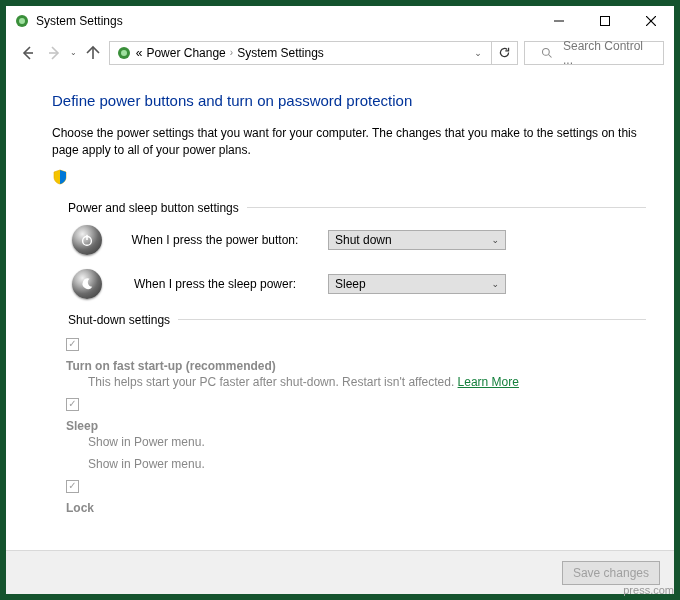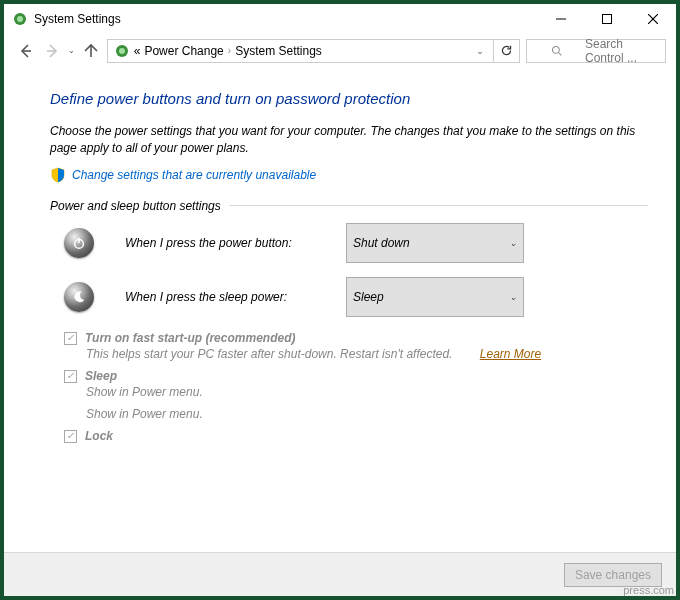--- a/index.html
+++ b/index.html
@@ -6,61 +6,61 @@
   html, body { margin:0; padding:0; }
   body {
     font-family: "Segoe UI", Tahoma, sans-serif;
     font-size: 12px;
     color:#000;
     background:#fff;
     width:680px;
     height:600px;
     overflow:hidden;
   }
-  .window { width:680px; height:600px; border:4px solid #14532d; display:flex; flex-direction:column; }
+  .window { width:680px; height:600px; border:6px solid #14532d; display:flex; flex-direction:column; }
   
   .titlebar { height:30px; display:flex; align-items:center; padding:0 0 0 8px; }
   .titlebar .icon16 { width:16px; height:16px; margin-right:6px; display:inline-flex; align-items:center; justify-content:center; }
   .title { flex:1; font-size:12px; }
   .winbtns { display:flex; height:100%; }
   .winbtn { width:46px; display:flex; align-items:center; justify-content:center; font-size:13px; font-family:inherit; cursor:default; }
   
   .navbar { height:36px; border-bottom:1px solid transparent; display:flex; align-items:center; padding:4px 10px 6px 12px; gap:6px; }
   .navarrow { width:20px; height:20px; display:flex; align-items:center; justify-content:center; color:#555; }
   .navarrow.disabled { color:#b8b8b8; }
   .chevd { font-size:8px; color:#555; }
   .addressbar { flex:1; height:24px; border:1px solid #cccccc; display:flex; align-items:center; padding:0 4px 0 6px; gap:4px; background:#fff; }
   .addressbar .sep { color:#888; font-size:10px; }
   .addr-seg { white-space:nowrap; }
   .addr-drop { width:18px; text-align:center; color:#555; font-size:9px; }
   .refresh { width:26px; height:24px; border:1px solid #cccccc; border-left:none; display:flex; align-items:center; justify-content:center; color:#333; }
-  .searchbox { width:140px; height:24px; border:1px solid #cccccc; display:flex; align-items:center; padding:0 24px; gap:22px; color:#777; }
+  .searchbox { width:140px; height:24px; border:1px solid #cccccc; display:flex; align-items:center; padding:0 16px; gap:10px; color:#777; }
   .searchbox .mag { color:#888; }
   
-  .content { flex:1; overflow:auto; padding:14px 28px 10px 46px;font-style:italic; }
+  .content { flex:1; overflow:auto; padding:14px 28px 10px 46px; }
   .h1 { color:#003399; font-size:15px; margin:6px 0 10px 0; font-weight:normal; }
   .desc { margin:16px 0 10px 0; line-height:1.4; color:#000; }
   .shieldline { display:flex; align-items:center; gap:6px; margin:0 0 16px 0; }
   .link { color:#0066cc; cursor:pointer; }
-  .section-head { display:flex; align-items:center; margin:6px 0 10px 0; color:#000; }
+  .section-head { display:flex; align-items:center; margin:6px 0 10px 16px; color:#000; }
   .section-head .line { flex:1; border-top:1px solid #d9d9d9; margin-left:8px; }
-  .button-row { display:flex; align-items:center; margin:8px 0 14px 14px; gap:31px; }
+  .button-row { display:flex; align-items:center; margin:8px 0 14px 20px; gap:18px;text-align:center; }
   .round-icon { width:30px; height:30px; border-radius:50%; background:radial-gradient(circle at 35% 30%, #f0f0f0 0%, #b8b8b8 25%, #6a6a6a 55%, #303030 100%); display:flex; align-items:center; justify-content:center; box-shadow:0 1px 2px rgba(0,0,0,.4); }
   .round-icon .inner { color:#fff; }
   .btnlabel { width:190px; }
-  .combo { width:178px; height:40px; border:1px solid #adadad; background:#e1e1e1; display:flex; align-items:center; padding:0 6px; justify-content:space-between; font-size:12px; }
+  .combo { width:178px; height:20px; border:1px solid #adadad; background:#e1e1e1; display:flex; align-items:center; padding:0 6px; justify-content:space-between; font-size:12px; }
   .combo .arrow { font-size:9px; color:#444; }
-  .checkrow { display:flex; align-items:flex-start; margin:6px 0 2px 14px; gap:8px; }
+  .checkrow { display:flex; align-items:flex-start; margin:6px 0 2px 14px; gap:8px;flex-direction:column; }
   .checkbox { width:13px; height:13px; border:1px solid #a8a8a8; background:#fff; display:inline-flex; align-items:center; justify-content:center; margin-top:1px; flex-shrink:0; }
   .checkbox.checked::after { content:"✓"; font-size:10px; line-height:1; }
   .checkbox.disabled { color:#a0a0a0; }
   .cb-label { font-weight:bold; }
   .cb-label.disabled { color:#8a8a8a; }
   .cb-sub { margin:0 0 8px 36px; color:#888; }
-  .cb-sub .lm { color:#a16207; text-decoration:underline; cursor:pointer;margin-left:24px; }
+  .cb-sub .lm { color:#15803d; text-decoration:underline; cursor:pointer; }
   
   .footer { height:44px; border-top:1px solid #d9d9d9; background:#f0f0f0; display:flex; align-items:center; justify-content:flex-end; padding:16px 14px; gap:8px; }
   .btn { min-width:86px; height:24px; border:1px solid #adadad; background:#e1e1e1; display:inline-flex; align-items:center; justify-content:center; font-size:12px; padding:0 10px; }
   .btn.disabled { color:#a0a0a0; }
   
   svg { display:block; }
   .watermark { position:fixed; right:6px; bottom:4px; font-size:11px; color:#999; }
 </style>
 </head>
 <body>
@@ -153,21 +153,20 @@
   <div class="content">
     <div class="h1">Define power buttons and turn on password protection</div>
     <p class="desc">Choose the power settings that you want for your computer. The changes that you make to the settings on this page apply to all of your power plans.</p>
     <div class="shieldline">
       <span>
         <svg width="16" height="16" viewBox="0 0 16 16">
             <path d="M8 1 L14 3 V8 C14 12 11 14.5 8 15 C5 14.5 2 12 2 8 V3 Z" fill="#f5c400" stroke="#e0a800" stroke-width="0.6"></path>
             <path d="M8 1 L14 3 V8 C14 12 11 14.5 8 15 Z" fill="#0078d7"></path>
           </svg>
       </span>
-      <span class="link">Change settings that are currently unavailable</span>
     </div>
 
     <div class="section-head">
       <span>Power and sleep button settings</span>
       <span class="line"></span>
     </div>
 
     <div class="button-row">
       <div class="round-icon">
         <svg class="inner" width="14" height="14" viewBox="0 0 16 16">
@@ -188,20 +187,24 @@
             <path d="M11 2 A6 6 0 1 0 14 11 A5 5 0 0 1 11 2 Z" fill="#fff"></path>
           </svg>
       </div>
       <div class="btnlabel">When I press the sleep power:</div>
       <div class="combo">
         <span>Sleep</span>
         <span class="arrow">⌄</span>
       </div>
     </div>
 
+    <div class="section-head">
+      <span>Shut-down settings</span>
+      <span class="line"></span>
+    </div>
 
     <div class="checkrow">
       <span class="checkbox checked disabled"></span>
       <span class="cb-label disabled">Turn on fast start-up (recommended)</span>
     </div>
     <div class="cb-sub">
       <span>This helps start your PC faster after shut-down. Restart isn't affected. </span><span class="lm">Learn More</span>
     </div>
 
     <div class="checkrow">

